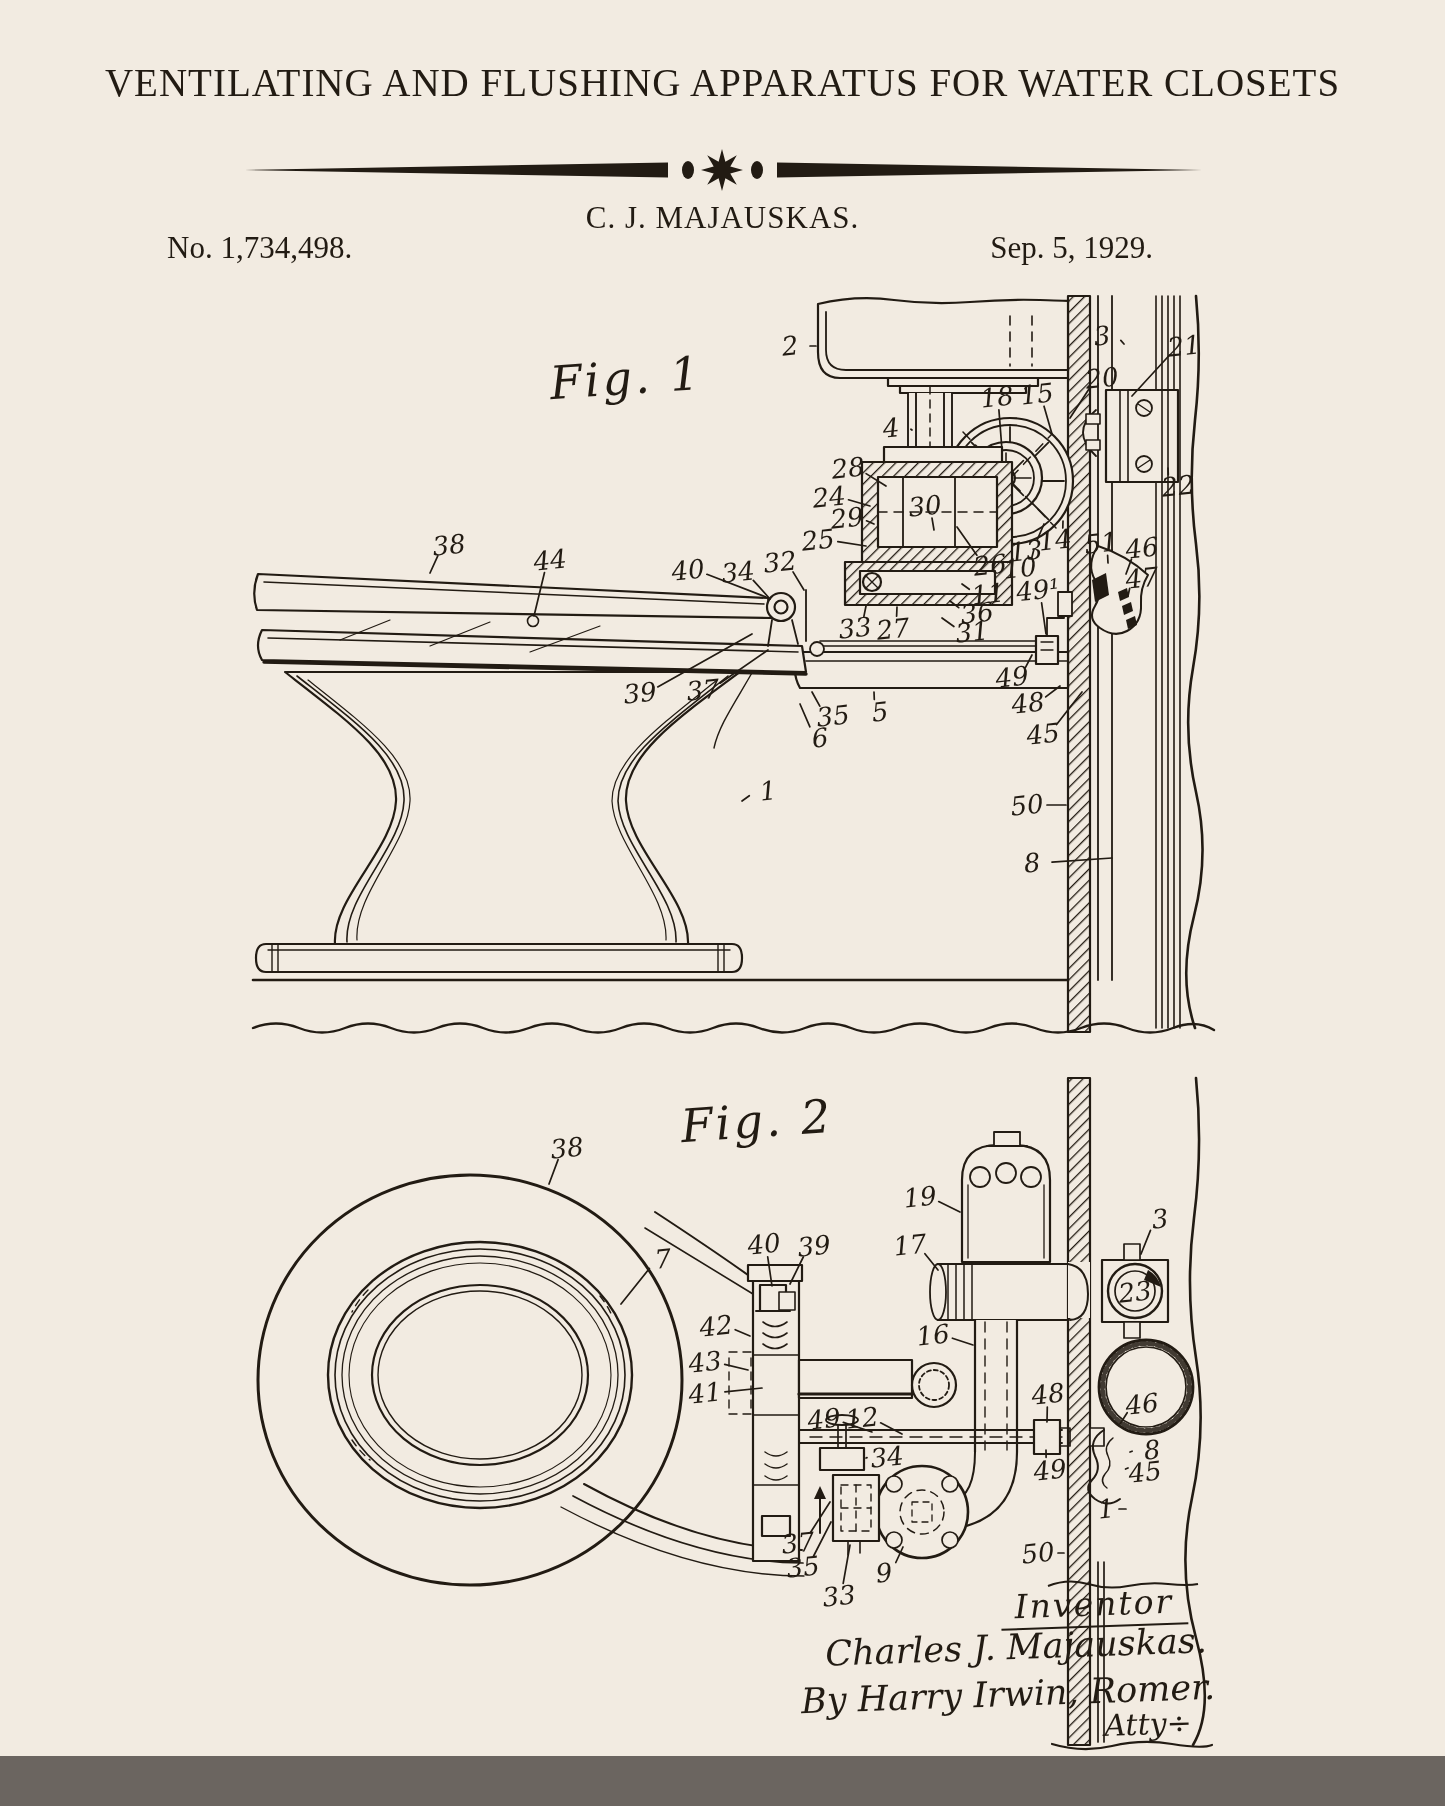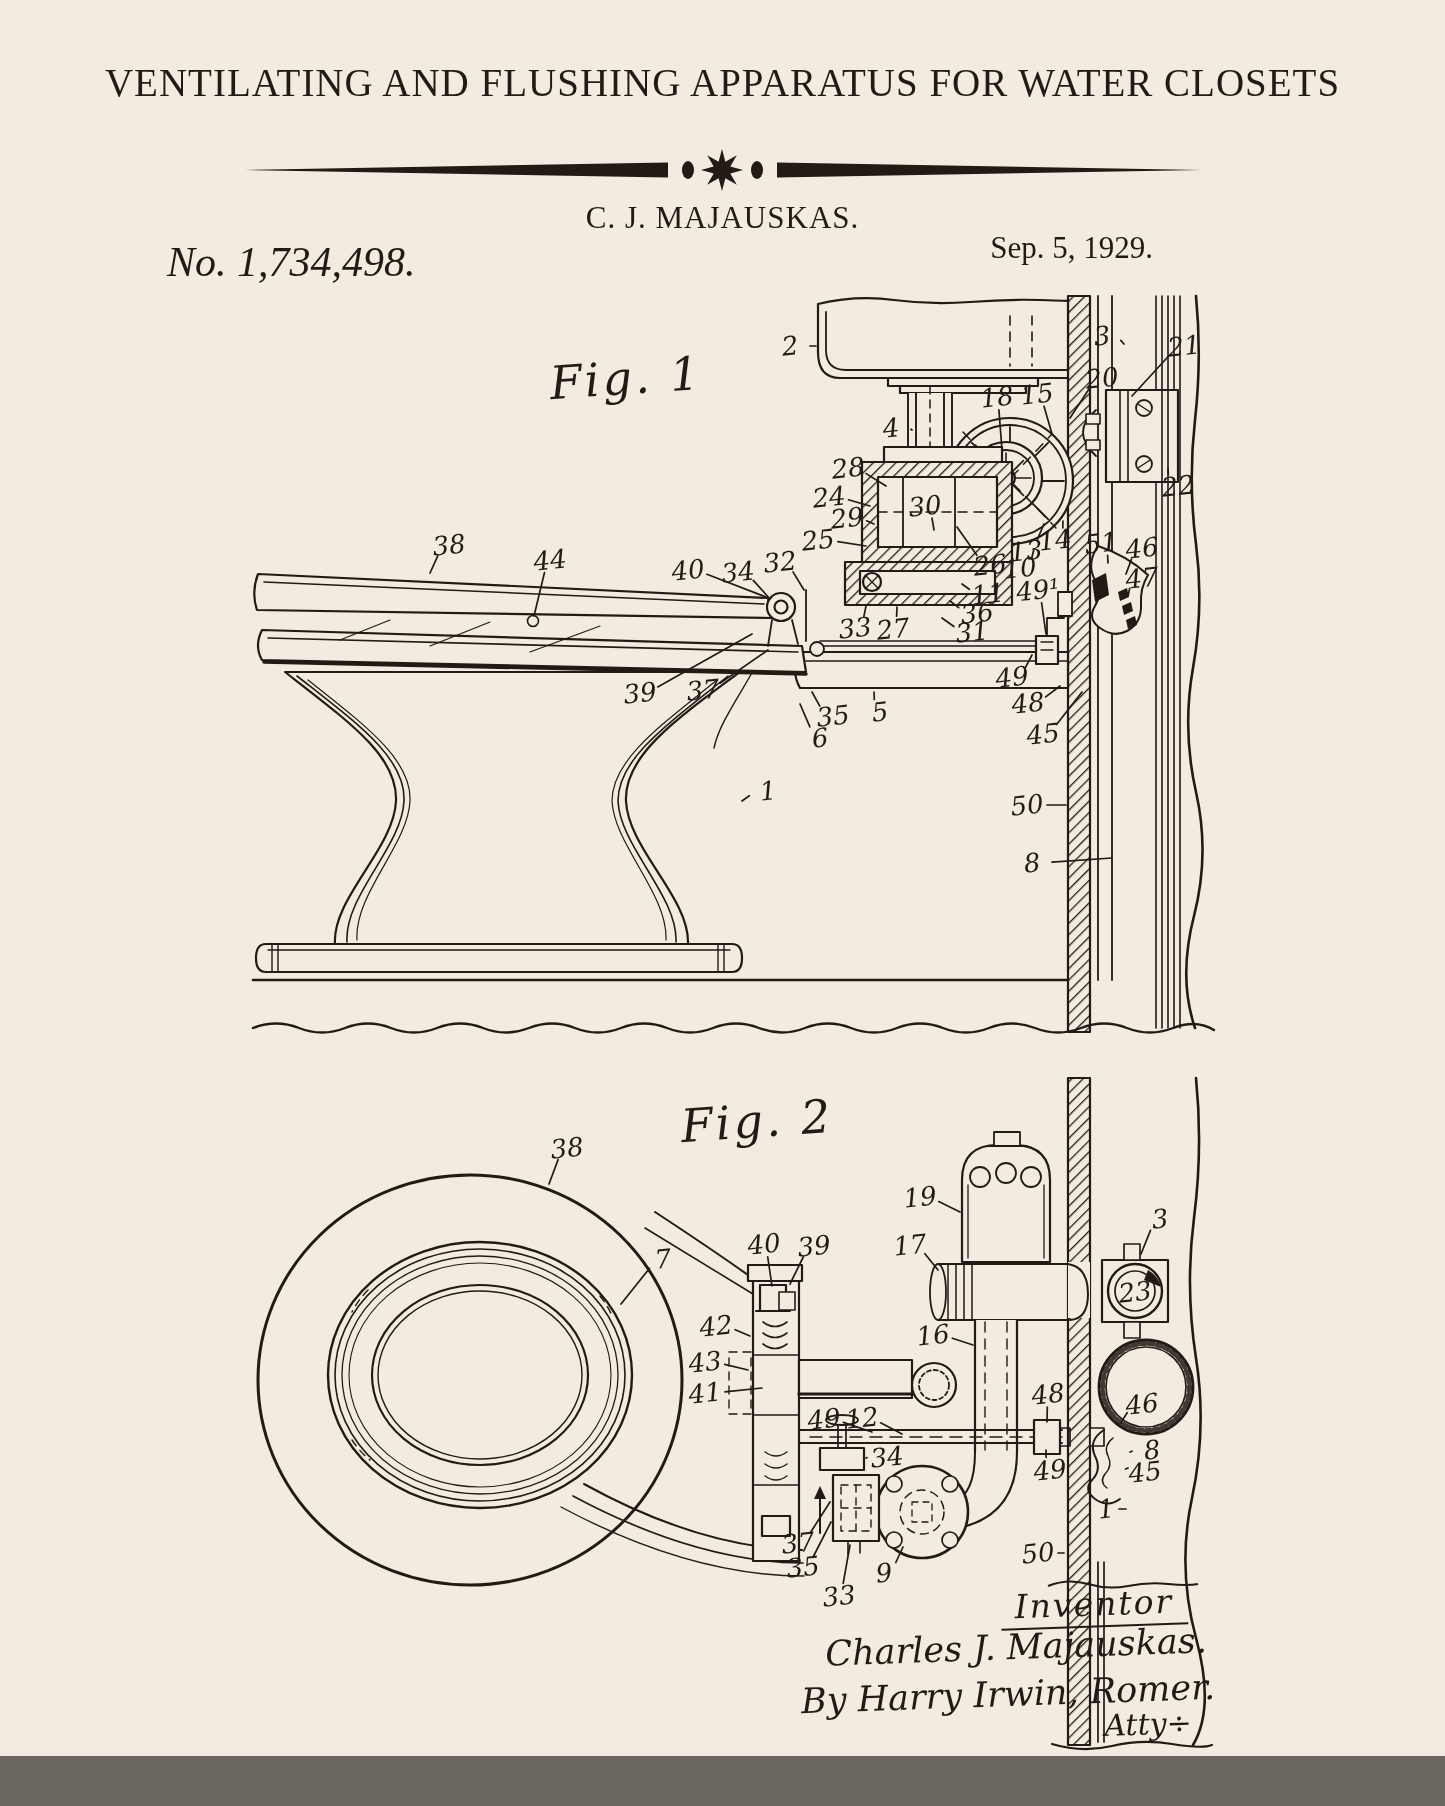--- a/index.html
+++ b/index.html
@@ -3,21 +3,21 @@
 <meta charset="utf-8">
 <style>
   html,body{margin:0;padding:0;background:#6b6560;}
   .page{position:relative;width:1445px;height:1756px;margin:0 auto;background:#f2ebe1;
         font-family:"Liberation Serif",serif;color:#221b13;overflow:hidden;}
   svg.art{position:absolute;left:0;top:0;width:1445px;height:1806px;}
   .txt{position:absolute;white-space:nowrap;}
   .ctr{left:50%;transform:translateX(-50%);}
   .title{top:60px;font-size:39px;letter-spacing:1px;}
   .name{top:200px;font-size:31px;letter-spacing:1px;}
-  .patno{left:167px;top:238px;font-size:42px;font-style:italic;}
+  .patno{left:167px;top:230px;font-size:31px;}
   .date{right:292px;top:230px;font-size:31px;}
   .figlabel{font-family:"DejaVu Serif",serif;font-style:italic;font-size:46px;letter-spacing:3px;
             transform:translate(-50%,-50%) rotate(-4deg);}
   .callout{font-family:"DejaVu Serif",serif;font-style:italic;font-size:26px;
            transform:translate(-50%,-50%) rotate(-6deg);}
   .sig{font-family:"DejaVu Serif",serif;font-style:italic;transform:translate(-50%,-50%) rotate(-2deg);}
   .sig-inventor{font-size:33px;letter-spacing:2px;border-bottom:2px solid #221b13;padding:0 14px 2px;}
   .sig-name{font-size:35px;}
   .sig-by{font-size:35px;}
   .sig-atty{font-size:30px;}

